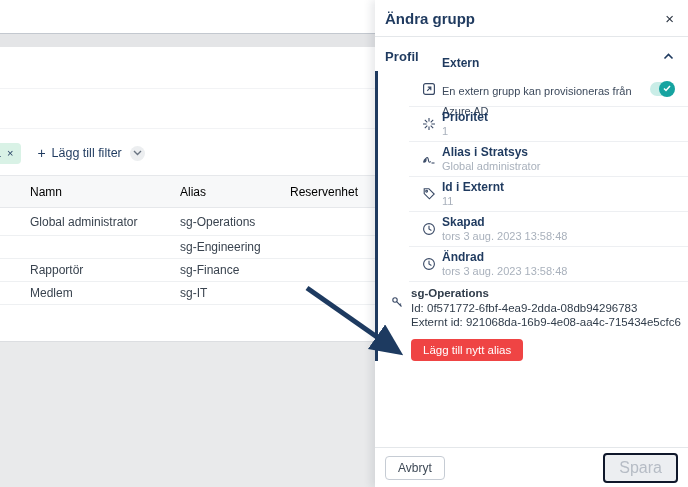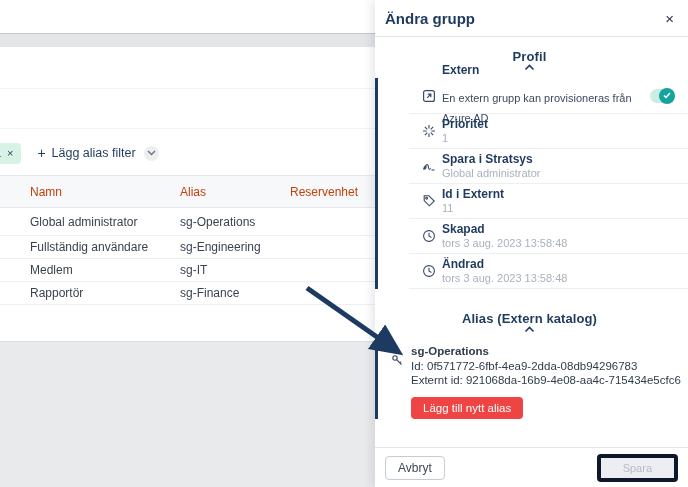--- a/index.html
+++ b/index.html
@@ -14,33 +14,33 @@
 
   .filter-bar { position:absolute; top:142px; left:0; width:375px; height:22px; display:flex; align-items:center; }
   .chip { position:relative; margin-left:-16px; height:21px; background:#d9f2e6; border-radius:4px; display:flex; align-items:center; gap:6px; padding:0 8px; font-size:11.5px; color:#1f3a5f; }
   .chip .x { font-size:11px; cursor:pointer; }
   .add-filter { display:flex; align-items:center; gap:6px; margin-left:16px; color:#1f3a5f; font-size:12.5px; cursor:pointer; }
   .add-filter .plus { font-size:14px; font-weight:400; }
   .chev-circle { width:15px; height:15px; border-radius:50%; background:#eceef0; display:flex; align-items:center; justify-content:center; margin-left:2px; }
 
   
   .table { position:absolute; top:175px; left:0; width:375px; font-size:12px; }
-  .thead { height:33px; background:#f7f8f9; border-top:1px solid #e6e8eb; border-bottom:1px solid #e6e8eb; position:relative; color:#c2410c; }
+  .thead { height:33px; background:#f7f8f9; border-top:1px solid #e6e8eb; border-bottom:1px solid #e6e8eb; position:relative; color:#000000; }
   .trow { position:relative; border-bottom:1px solid #eef0f2; color:#39434f; background:#fff; }
   .trow.r1 { height:28px; } .trow.r2,.trow.r3,.trow.r4 { height:23px; }
   .cell { position:absolute; top:50%; transform:translateY(-50%); white-space:nowrap; }
   .c-namn { left:30px; } .c-alias { left:180px; } .c-res { left:290px; }
 
   
   .panel { position:absolute; top:0; right:0; width:313px; height:487px; background:#ffffff; box-shadow:-4px 0 8px rgba(30,40,60,.10); z-index:10; }
   .panel-header { height:37px; display:flex; align-items:center; padding:0 14px 0 10px; border-bottom:1px solid #e4e7ea; }
   .panel-title { font-size:15px; font-weight:bold; color:#1f3a5f; flex:1; }
   .close-x { font-size:15px; color:#2b3442; cursor:pointer; line-height:1; }
 
-  .section-head { display:flex; align-items:center; justify-content:space-between; padding:12px 14px 7px 10px;flex-direction:column; }
+  .section-head { display:flex; align-items:center; justify-content:space-between; padding:12px 14px 7px 10px; }
   .section-head.alias { padding-top:22px; }
   .section-title { font-size:13px; font-weight:600; color:#1f3a5f; letter-spacing:.1px; }
   .chev-up { cursor:pointer; display:flex; }
 
   .fields { border-left:3px solid #1f3a5f;padding-left:31px; }
   .frow { display:flex; align-items:center; height:35px; border-bottom:1px solid #edeff2; padding-left:6px; }
   .frow.first { height:36px; }
   .ficon { width:27px; display:flex; justify-content:center; color:#3a4a66; flex:0 0 27px; }
   .ftext { display:flex; flex-direction:column; justify-content:center; }
   .flabel { font-size:12px; font-weight:600; color:#1f3a5f; line-height:14px; }
@@ -53,72 +53,71 @@
 
   .alias-body { border-left:3px solid #1f3a5f; padding:4px 0 0 6px; }
   .alias-entry { display:flex; }
   .alias-icon { width:27px; flex:0 0 27px; display:flex; justify-content:center; padding-top:10px; color:#3a4a66; }
   .alias-text { font-size:11.5px; color:#303c4a; line-height:14.5px; }
   .alias-name { font-weight:bold; }
   .add-alias-btn { margin:9px 0 0 27px; background:#ef4444; color:#ffffff; border:none; border-radius:4px; font-family:"Liberation Sans",sans-serif; font-size:11.5px; padding:5px 12px; cursor:pointer; }
 
   .panel-footer { position:absolute; bottom:0; left:0; right:0; height:40px; border-top:1px solid #e4e7ea; display:flex; align-items:center; padding:0 10px; }
   .btn-cancel { background:#fff; border:1px solid #c6ccd4; border-radius:4px; color:#3f4a57; font-family:"Liberation Sans",sans-serif; font-size:12px; padding:4px 12px; cursor:pointer; }
-  .btn-save { margin-left:auto; background:#eceef1; border:4px solid #0f172a; border-radius:4px; color:#b6bcc5; font-family:"Liberation Sans",sans-serif; font-size:11px; padding:4px 22px; cursor:default; }
+  .btn-save { margin-left:auto; background:#eceef1; border:2px solid #0f172a; border-radius:4px; color:#b6bcc5; font-family:"Liberation Sans",sans-serif; font-size:16px; padding:4px 14px; cursor:default; }
 
   .arrow-overlay { position:absolute; inset:0; z-index:50; pointer-events:none; }
 </style>
 </head>
 <body>
 
 <div class="page">
   <div class="gray-band"></div>
   <div class="faint-line" style="top:88px;"></div>
   <div class="faint-line" style="top:128px;"></div>
 
   <div class="filter-bar">
     <div class="chip">
       <span>la</span>
       <span class="x">×</span>
     </div>
     <div class="add-filter">
       <span class="plus">+</span>
-      <span>Lägg alias filter</span>
+      <span>Lägg till filter</span>
       <span class="chev-circle">
         <svg width="9" height="6" viewBox="0 0 9 6">
             <polyline points="1,1 4.5,4.5 8,1" fill="none" stroke="#6a7482" stroke-width="1.4"></polyline>
           </svg>
       </span>
     </div>
   </div>
 
   <div class="table">
     <div class="thead">
       <span class="cell c-namn">Namn</span>
       <span class="cell c-alias">Alias</span>
       <span class="cell c-res">Reservenhet</span>
     </div>
     <div class="trow r1">
       <span class="cell c-namn">Global administrator</span>
       <span class="cell c-alias">sg-Operations</span>
       <span class="cell c-res"></span>
     </div>
     <div class="trow r2">
-      <span class="cell c-namn">Fullständig användare</span>
       <span class="cell c-alias">sg-Engineering</span>
+      <span class="cell c-res"></span>
+    </div>
+    <div class="trow r3">
+      <span class="cell c-namn">Rapportör</span>
+      <span class="cell c-alias">sg-Finance</span>
       <span class="cell c-res"></span>
     </div>
     <div class="trow r4">
       <span class="cell c-namn">Medlem</span>
       <span class="cell c-alias">sg-IT</span>
-      <span class="cell c-res"></span>
-    </div>
-    <div class="trow r3">
-      <span class="cell c-namn">Rapportör</span>
-      <span class="cell c-alias">sg-Finance</span>
       <span class="cell c-res"></span>
     </div>
   </div>
 
   <div class="page-footer-gray"></div>
 </div>
 
 <div class="panel">
   <div class="panel-header">
     <span class="panel-title">Ändra grupp</span>
@@ -169,21 +168,21 @@
     </div>
 
     <div class="frow">
       <span class="ficon">
         <svg width="14" height="14" viewBox="0 0 14 14" stroke="currentColor" stroke-width="1.1" fill="none">
             <path d="M1.5 10.5 C2.5 6.5 4.5 6 4 8.5 C3.6 10.5 2 10.6 2.6 8.8 C3.6 5.5 5.8 4.5 6.2 7 L6.6 9.2 C6.9 10.6 8 10.4 8.6 9.4"></path>
             <path d="M9.5 11 H12.5"></path>
           </svg>
       </span>
       <span class="ftext">
-        <span class="flabel">Spara i Stratsys</span>
+        <span class="flabel">Alias i Stratsys</span>
         <span class="fvalue">Global administrator</span>
       </span>
     </div>
 
     <div class="frow">
       <span class="ficon">
         <svg width="14" height="14" viewBox="0 0 14 14" stroke="currentColor" stroke-width="1.1" fill="none">
             <path d="M7 1.8 L12.2 7 L7.4 11.8 L2.2 6.6 V1.8 Z"></path>
             <circle cx="4.6" cy="4.2" r="0.9"></circle>
           </svg>
@@ -214,28 +213,20 @@
             <path d="M7 3.8 V7 L9.4 8.4"></path>
           </svg>
       </span>
       <span class="ftext">
         <span class="flabel">Ändrad</span>
         <span class="fvalue">tors 3 aug. 2023 13:58:48</span>
       </span>
     </div>
   </div>
 
-  <div class="section-head alias">
-    <span class="section-title">Alias (Extern katalog)</span>
-    <span class="chev-up">
-      <svg width="11" height="7" viewBox="0 0 11 7">
-          <polyline points="1.5,5.5 5.5,1.5 9.5,5.5" fill="none" stroke="#1f3a5f" stroke-width="1.6"></polyline>
-        </svg>
-    </span>
-  </div>
 
   <div class="alias-body">
     <div class="alias-entry">
       <span class="alias-icon">
         <svg width="13" height="13" viewBox="0 0 13 13" stroke="currentColor" stroke-width="1.1" fill="none">
             <circle cx="4" cy="4" r="2.2"></circle>
             <path d="M5.6 5.6 L10.5 10.5 M8.8 8.8 L10 7.6"></path>
           </svg>
       </span>
       <span class="alias-text">

